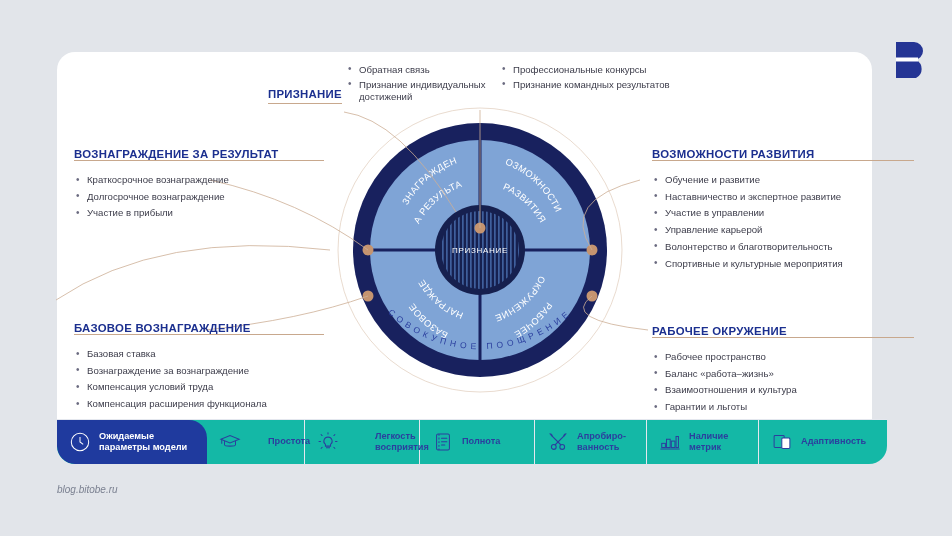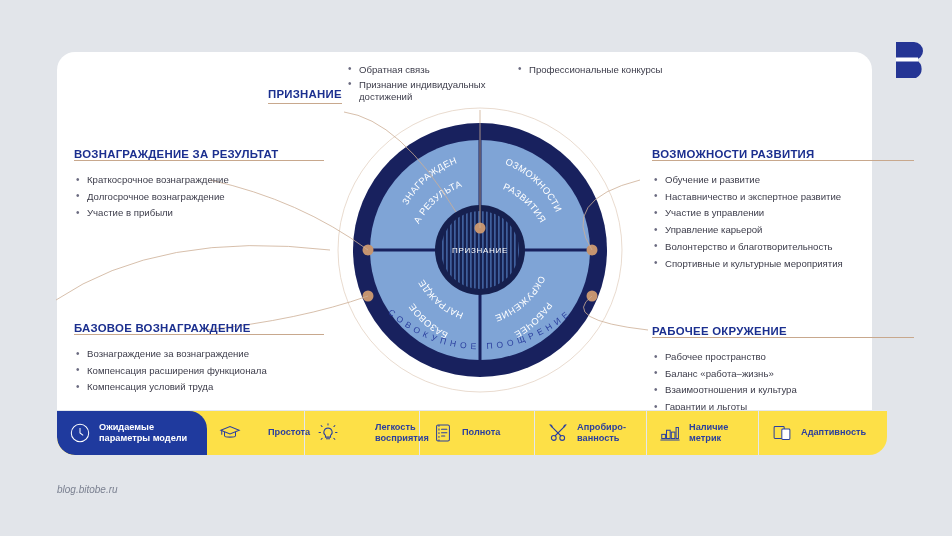--- a/index.html
+++ b/index.html
@@ -50,44 +50,44 @@
   
   .topblock { position: absolute; left: 268px; top: 88px; }
   .topblock h3 {
     font-size: 11.4px; font-weight: bold; color: #1b2f8f;
     letter-spacing: .25px; white-space: nowrap;
     padding-bottom: 3px; border-bottom: 1px solid #c8a88d;
     width: 74px;
   }
   .topcols {
     position: absolute; left: 346px; top: 64px;
-    display: flex; gap: 18px;
+    display: flex; gap: 2px;
   }
   .topcols ul { list-style: none; }
   .topcols li {
     position: relative; font-size: 9.6px; color: #3c3c4a;
     line-height: 12.6px; padding-left: 13px; margin-bottom: 2px;
   }
   .topcols li::before {
     content: "•"; position: absolute; left: 2px; top: -1px;
     color: #6b6b80; font-size: 10px;
   }
   .topcols .c1 { width: 152px; }
   .topcols .c2 { width: 170px; }
 
   
   .wheel { position: absolute; left: 330px; top: 100px; }
 
   
   .tabs {
-    position: absolute; left: 57px; top: 410px;
+    position: absolute; left: 57px; top: 419px;
     width: 830px; height: 45px;
     display: flex;
     border-top: 1px solid #e4e7ee;
-    background: #fde047;
+    background: #14b8a6;
     border-bottom-left-radius: 18px;
     border-bottom-right-radius: 18px;
     overflow: hidden;
   }
   .tab {
     display: flex; align-items: center; gap: 8px;
     padding: 0 12px;
     border-right: 1px solid #e4e7ee;
     color: #2b3f9e; font-size: 9.2px; font-weight: bold;
     line-height: 11.5px;
@@ -216,38 +216,40 @@
   <div class="topblock">
     <h3>ПРИЗНАНИЕ</h3>
   </div>
   <div class="topcols">
     <ul class="c1">
       <li>Обратная связь</li>
       <li>Признание индивидуальных достижений</li>
     </ul>
     <ul class="c2">
       <li>Профессиональные конкурсы</li>
+      <li>Признание командных результатов</li>
     </ul>
   </div>
 
   <div class="block" style="left:74px; top:148px; width:250px;">
     <h3>ВОЗНАГРАЖДЕНИЕ ЗА РЕЗУЛЬТАТ</h3>
     <ul>
       <li>Краткосрочное вознаграждение</li>
       <li>Долгосрочное вознаграждение</li>
       <li>Участие в прибыли</li>
     </ul>
   </div>
 
   <div class="block" style="left:74px; top:322px; width:250px;">
     <h3>БАЗОВОЕ ВОЗНАГРАЖДЕНИЕ</h3>
     <ul>
+      <li>Базовая ставка</li>
       <li>Вознаграждение за вознаграждение</li>
+      <li>Компенсация условий труда</li>
       <li>Компенсация расширения функционала</li>
-      <li>Компенсация условий труда</li>
     </ul>
   </div>
 
   <div class="block r" style="left:652px; top:148px; width:262px;">
     <h3>ВОЗМОЖНОСТИ РАЗВИТИЯ</h3>
     <ul>
       <li>Обучение и развитие</li>
       <li>Наставничество и экспертное развитие</li>
       <li>Участие в управлении</li>
       <li>Управление карьерой</li>

